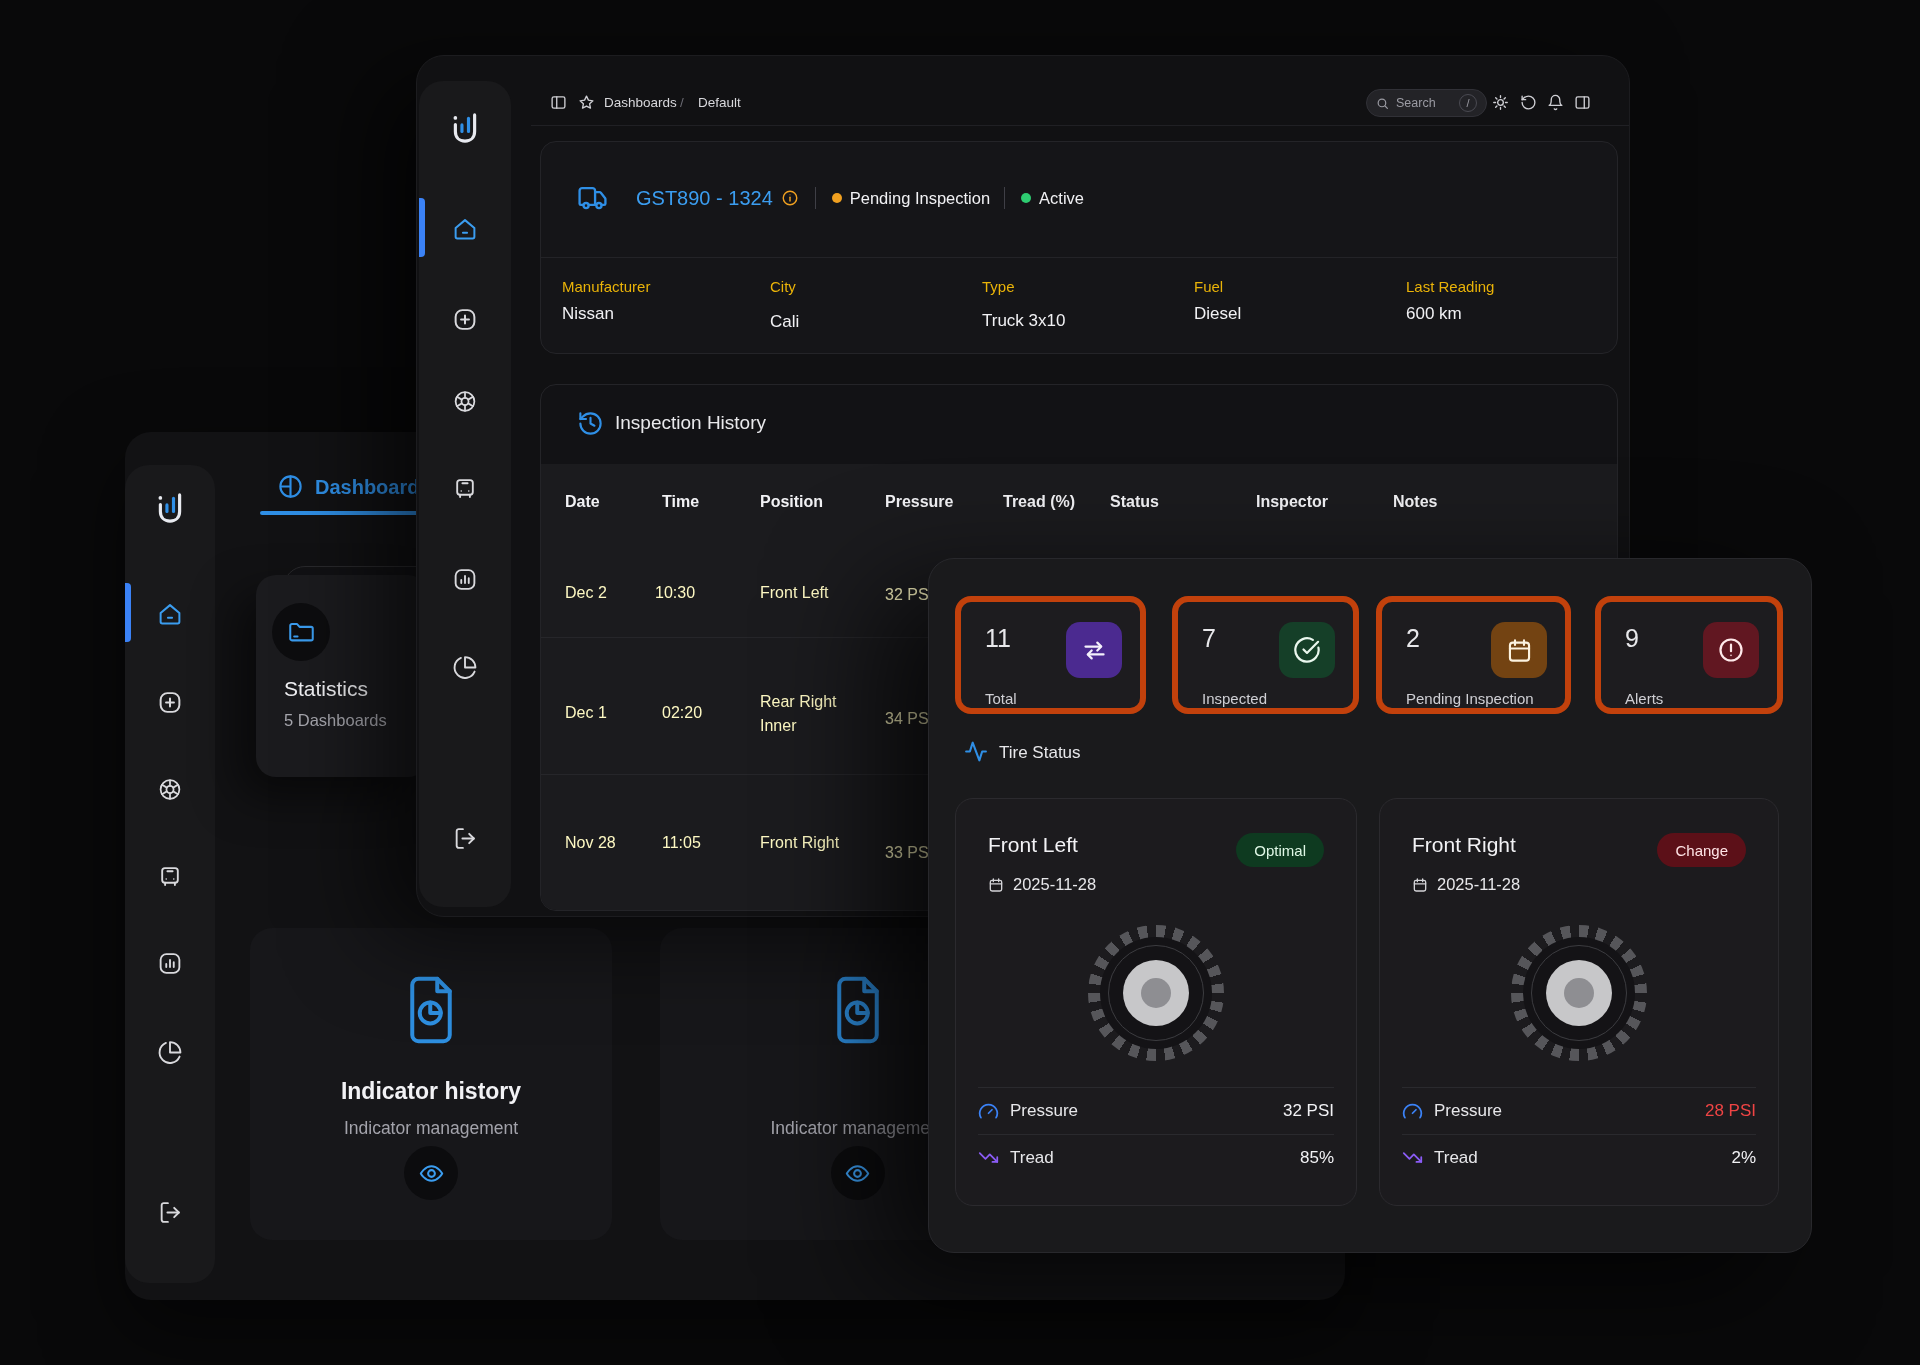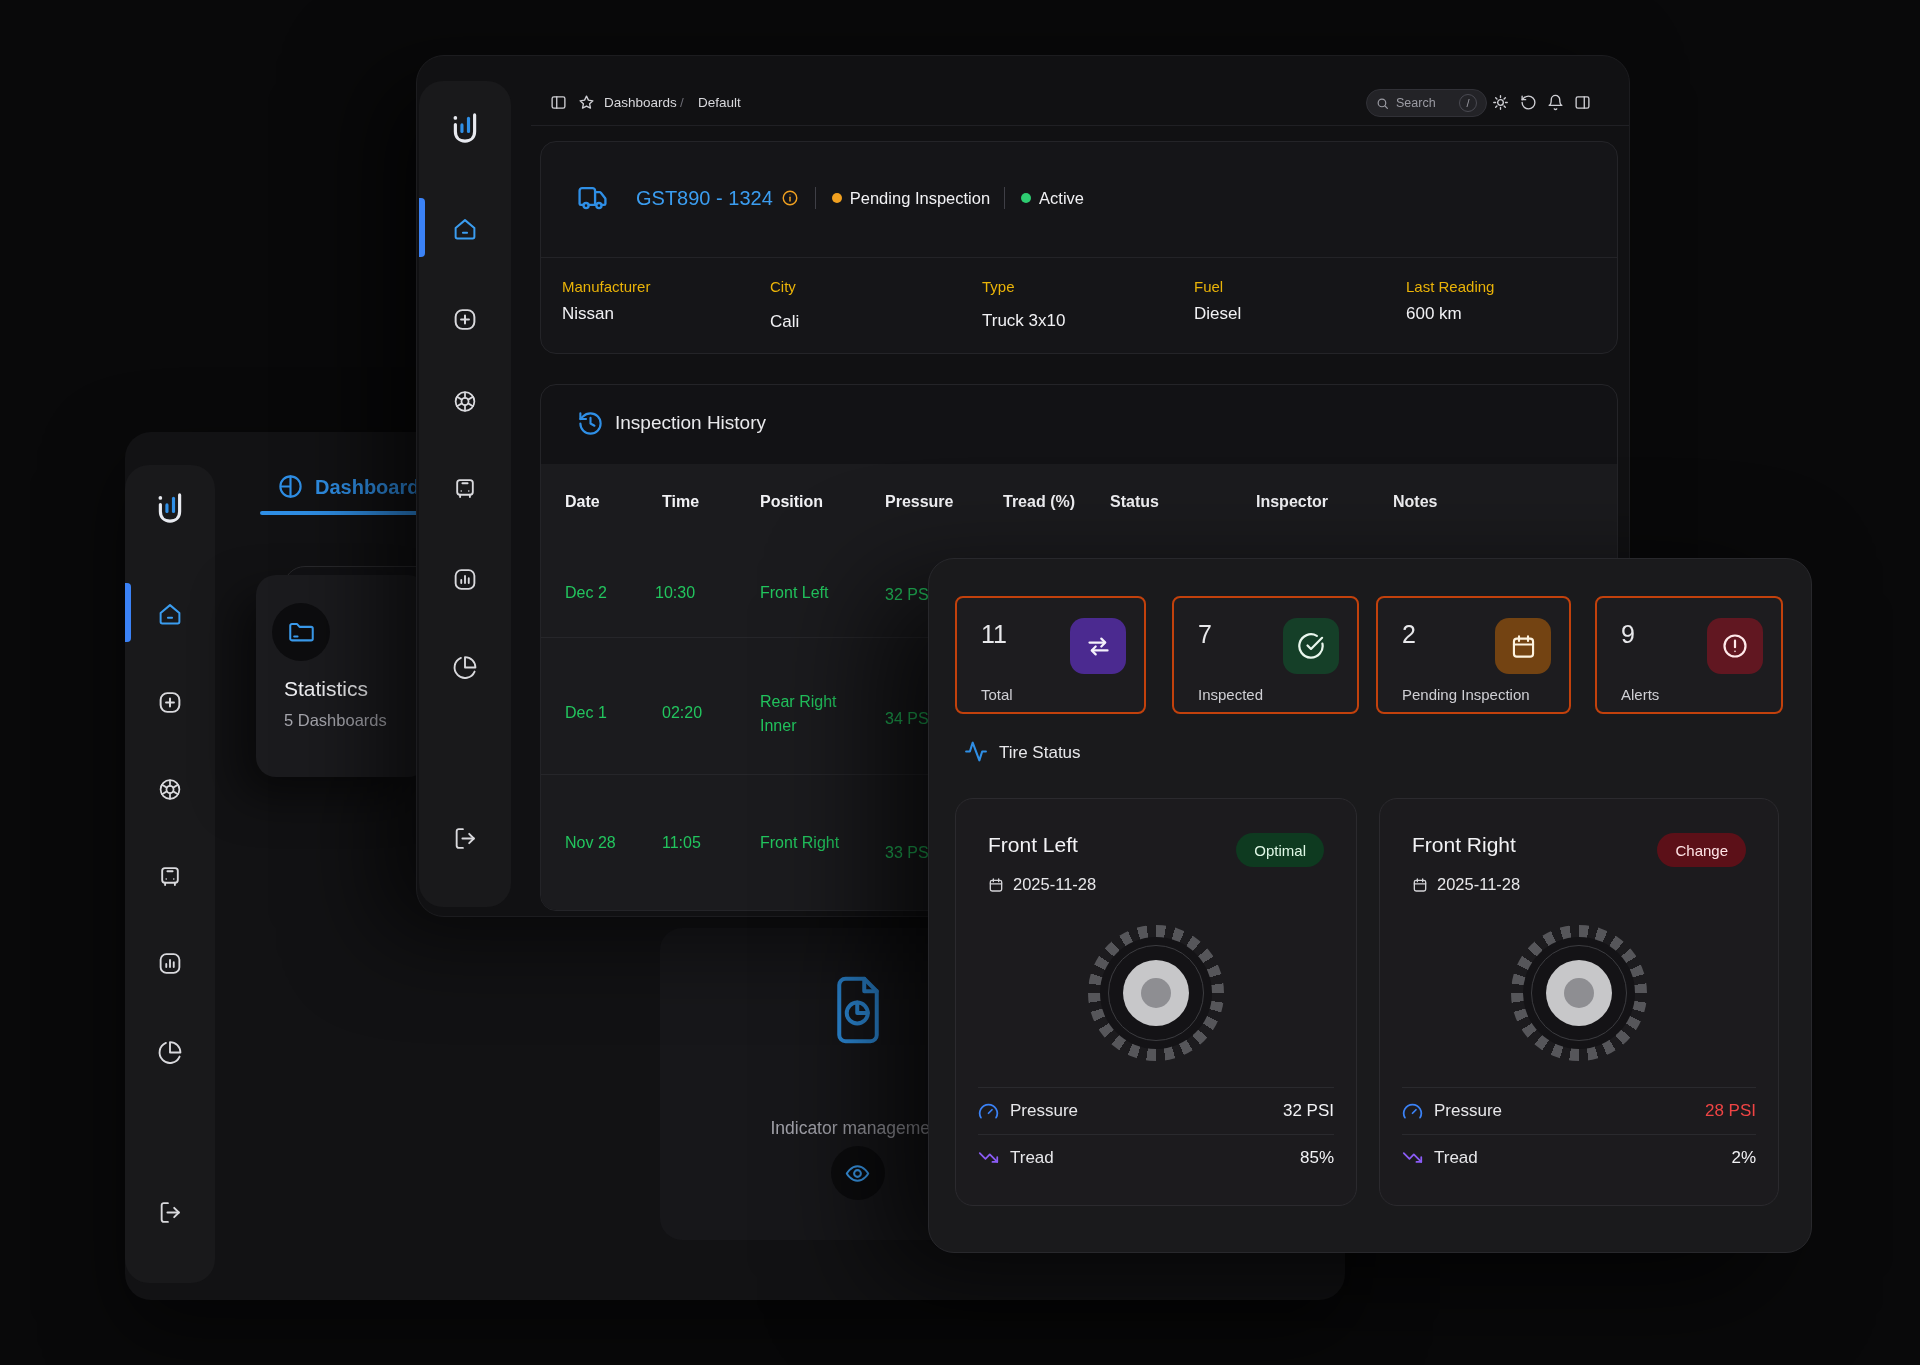--- a/index.html
+++ b/index.html
@@ -32,25 +32,25 @@
   .searchbox input::placeholder{color:#9b9ba3}
   .kbd{width:18px;height:18px;border:1px solid #4a4a52;border-radius:50%;font-size:11px;color:#9b9ba3;display:flex;align-items:center;justify-content:center}
   .tb-ic{position:absolute;color:#cfcfd4;cursor:pointer}
   .panel-card{position:absolute;background:#151518;border:1px solid #242428;border-radius:16px}
   .flabel{font-size:15px;color:#eab308}
   .fvalue{font-size:17px;color:#f1f1f4}
   .pipe{width:1px;height:22px;background:#3f3f46}
   .dot{width:10px;height:10px;border-radius:50%}
   .hrow{display:flex;align-items:center;gap:8px}
   .th{position:absolute;font-size:16px;font-weight:bold;color:#f2f2f5}
-  .td{position:absolute;font-size:16px;color:#22c55e}
+  .td{position:absolute;font-size:16px;color:#fef9c3}
   .rowline{position:absolute;left:0;right:0;height:1px;background:#26262a}
   
   .over-win{left:928px;top:558px;width:884px;height:695px;background:#1a1a1c;border-radius:26px;border:1px solid #28282c;box-shadow:-50px 30px 110px rgba(0,0,0,.7)}
-  .stat-card{position:absolute;top:37px;height:118px;background:#1d1c1f;border:2px solid #c2410c;border-radius:8px;cursor:default}
+  .stat-card{position:absolute;top:37px;height:118px;background:#1d1c1f;border:6px solid #c2410c;border-radius:16px;cursor:default}
   .stat-val{position:absolute;left:24px;top:22px;font-size:25px;color:#e8e8eb}
   .stat-lab{position:absolute;left:24px;top:88px;font-size:15px;color:#cfcfd4;white-space:nowrap}
   .tile{position:absolute;top:20px;width:56px;height:56px;border-radius:14px;display:flex;align-items:center;justify-content:center}
   .tire-card{position:absolute;top:239px;height:408px;background:#1c1b1e;border:1px solid #2b2a2e;border-radius:18px}
   .badge{position:absolute;right:32px;top:34px;height:34px;border-radius:17px;padding:0 18px;display:flex;align-items:center;font-size:15px}
   .badge.ok{background:#0e3a20;color:#dff7e6}
   .badge.bad{background:#5c1018;color:#ffe4e6}
   .tire{position:absolute;left:50%;top:126px;transform:translateX(-50%);width:136px;height:136px}
   .tread-ring{position:absolute;inset:0;border-radius:50%;background:repeating-conic-gradient(#56565a 0deg 8.4deg,transparent 8.4deg 16.36deg)}
   .tire-body{position:absolute;inset:12px;border-radius:50%;background:#141316}
@@ -144,20 +144,40 @@
     <div class="abs icirc" style="left:16px;top:28px;width:58px;height:58px">
       <svg width="27" height="27" viewBox="0 0 24 24" fill="none" stroke="#3b9df0" stroke-width="1.8" stroke-linecap="round" stroke-linejoin="round">
           <path d="M20.5 19H3.5A1.5 1.5 0 0 1 2 17.5V6a1.5 1.5 0 0 1 1.5-1.5h4.6L10.3 7h10.2A1.5 1.5 0 0 1 22 8.5v9a1.5 1.5 0 0 1-1.5 1.5z"></path>
           <path d="M5.5 15.5h3"></path>
         </svg>
     </div>
     <div class="abs" style="left:28px;top:102px;font-size:21px;font-weight:normal;color:#f2f2f5">Statistics</div>
     <div class="abs" style="left:28px;top:136px;font-size:16.5px;color:#a7a7ae;white-space:nowrap">5 Dashboards</div>
   </div>
 
+  <div class="card-dark" style="left:125px;top:496px;width:362px;height:312px;text-align:center">
+    <div class="abs" style="left:50%;top:44px;transform:translateX(-50%)">
+      <svg width="60" height="76" viewBox="0 0 24 30" fill="none" stroke="#2e8fe0" stroke-width="1.6" stroke-linecap="round" stroke-linejoin="round">
+          <path d="M14.5 2.5H7A2.5 2.5 0 0 0 4.5 5v20A2.5 2.5 0 0 0 7 27.5h10a2.5 2.5 0 0 0 2.5-2.5V7.5z"></path>
+          <path d="M14.5 2.5v5h5"></path>
+          <circle cx="11.7" cy="16.2" r="4.2"></circle>
+          <path d="M11.7 12v4.2h4.2"></path>
+        </svg>
+    </div>
+    <div class="abs" style="left:0;right:0;top:150px;font-size:23px;font-weight:bold;color:#f2f2f5">Indicator history</div>
+    <div class="abs" style="left:0;right:0;top:190px;font-size:17.5px;color:#a3a3ab">Indicator management</div>
+    <div class="abs" style="left:50%;top:218px;transform:translateX(-50%)">
+      <span class="eyebtn">
+        <svg width="27" height="27" viewBox="0 0 24 24" fill="none" stroke="#3b9df0" stroke-width="1.8" stroke-linecap="round" stroke-linejoin="round">
+            <path d="M2.5 12S6 5.5 12 5.5 21.5 12 21.5 12 18 18.5 12 18.5 2.5 12 2.5 12z"></path>
+            <circle cx="12" cy="12" r="3"></circle>
+          </svg>
+      </span>
+    </div>
+  </div>
 
   <div class="card-dark" style="left:535px;top:496px;width:395px;height:312px;text-align:center">
     <div class="abs" style="left:50%;top:44px;transform:translateX(-50%)">
       <svg width="60" height="76" viewBox="0 0 24 30" fill="none" stroke="#2e8fe0" stroke-width="1.6" stroke-linecap="round" stroke-linejoin="round">
           <path d="M14.5 2.5H7A2.5 2.5 0 0 0 4.5 5v20A2.5 2.5 0 0 0 7 27.5h10a2.5 2.5 0 0 0 2.5-2.5V7.5z"></path>
           <path d="M14.5 2.5v5h5"></path>
           <circle cx="11.7" cy="16.2" r="4.2"></circle>
           <path d="M11.7 12v4.2h4.2"></path>
         </svg>
     </div>

